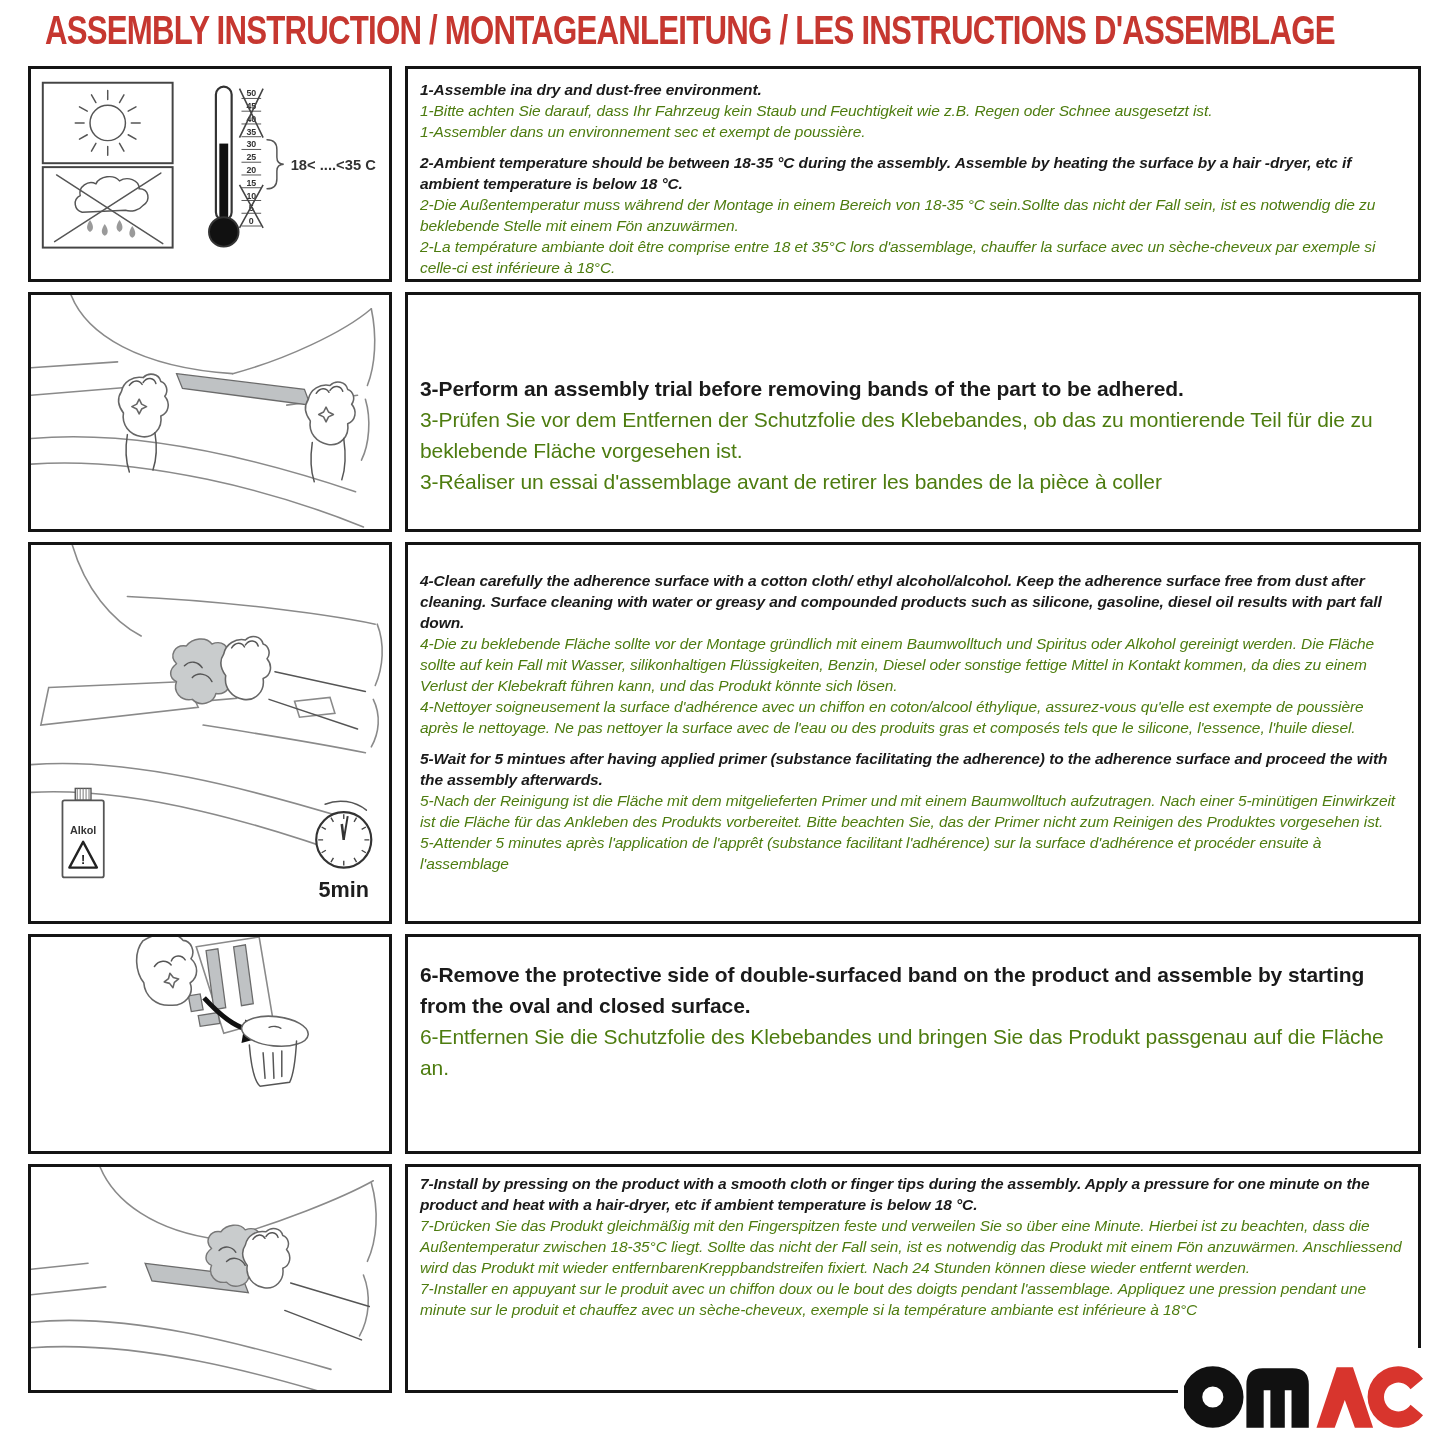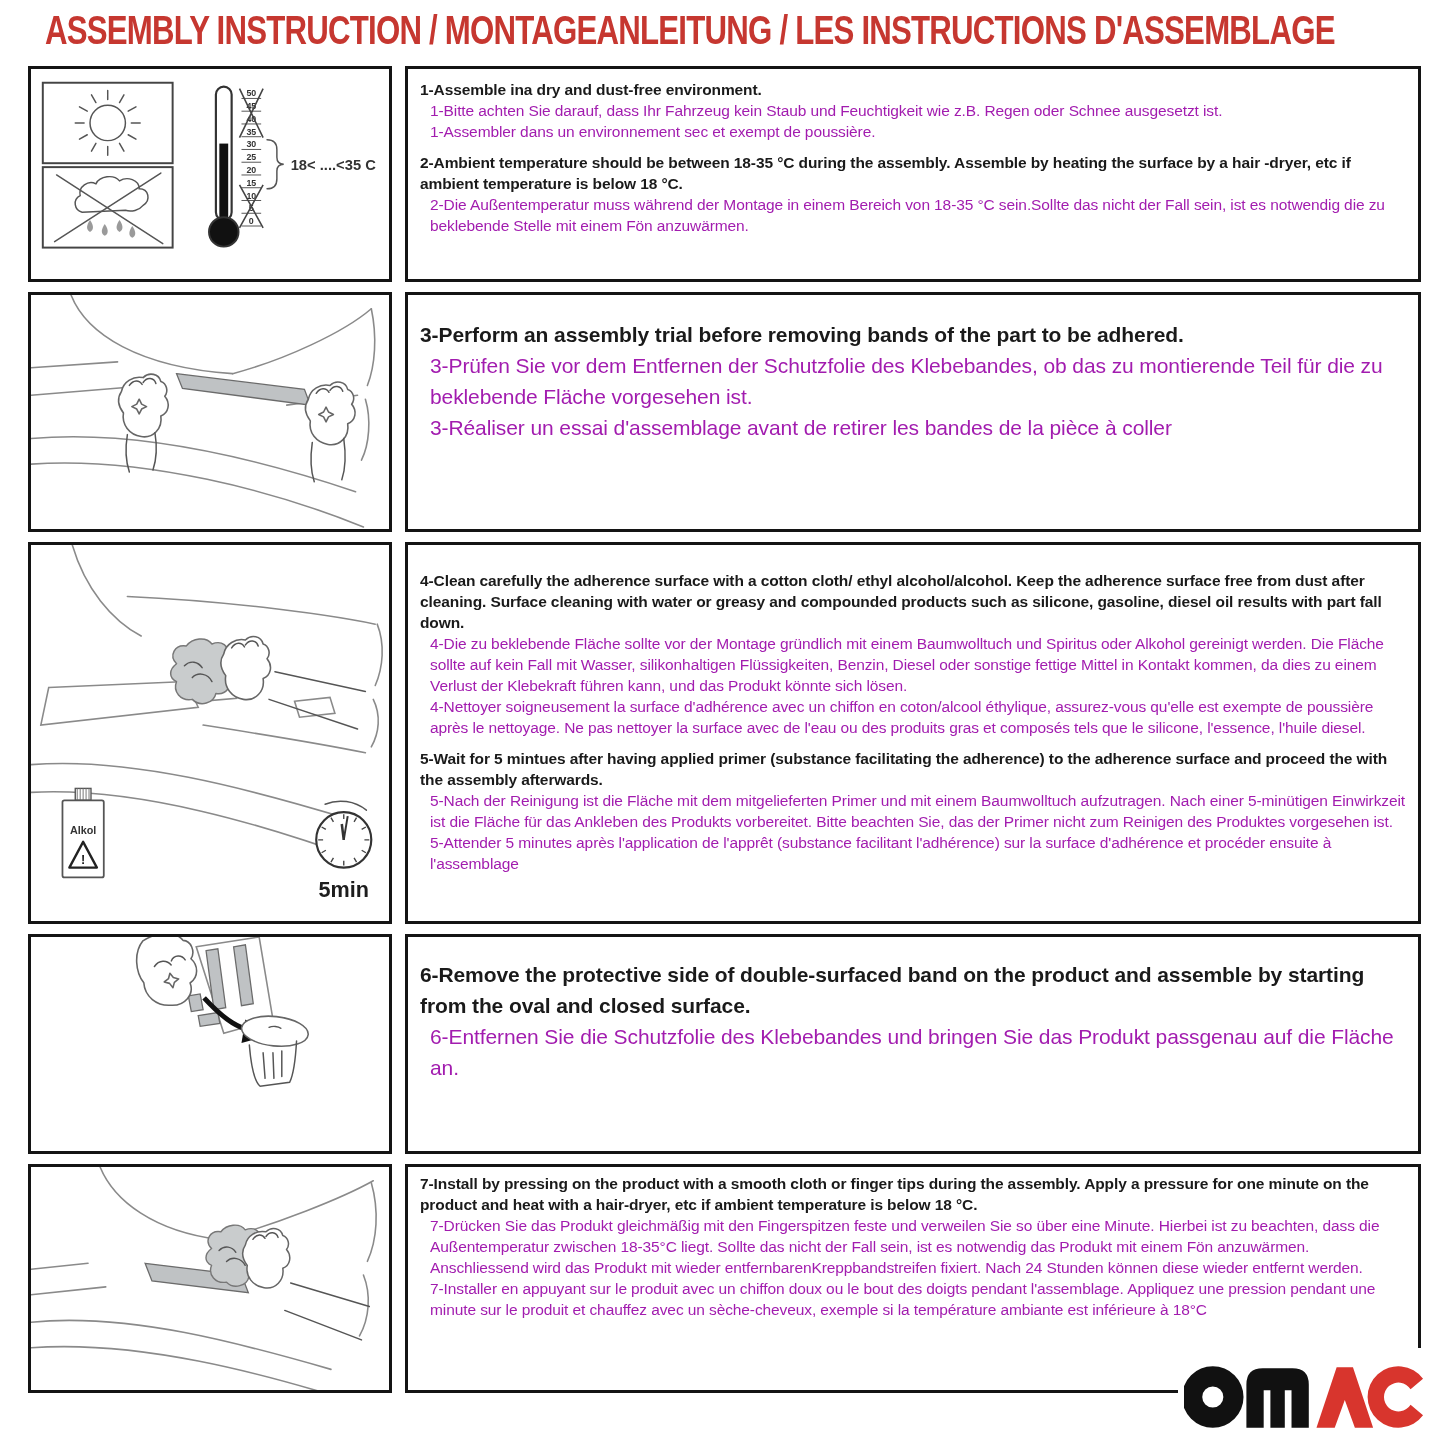--- a/index.html
+++ b/index.html
@@ -8,27 +8,27 @@
   .title{position:absolute;left:45px;top:8px;white-space:nowrap;
          font-size:40px;font-weight:bold;letter-spacing:-1px;color:#C63730;
          transform:scaleX(0.78);transform-origin:left top;}
   .row{position:absolute;left:0;width:1445px;}
   .r1{top:66px;height:216px}.r2{top:292px;height:240px}.r3{top:542px;height:382px}
   .r4{top:934px;height:220px}.r5{top:1164px;height:229px}
   .illus{position:absolute;left:28px;top:0;width:364px;height:100%;
          border:3px solid #141414;box-sizing:border-box;background:#fff;}
   .textbox{position:absolute;left:405px;top:0;width:1016px;height:100%;
            border:3px solid #141414;box-sizing:border-box;background:#fff;overflow:hidden;}
-  .t1{padding:10px 12px 0}.t2{padding:24px 12px 0}.t3{padding:25px 12px 0}
+  .t1{padding:10px 12px 0}.t2{padding:78px 12px 0}.t3{padding:25px 12px 0}
   .t4{padding:22px 12px 0}.t5{padding:6px 12px 8px}
   p{margin:0;}
-  .s{font-size:15.5px;line-height:21px;letter-spacing:-0.1px;}
+  .s{font-size:15.5px;line-height:21px;letter-spacing:-0.1px;font-style:italic;}
   .L{font-size:21px;line-height:31px;letter-spacing:-0.1px;}
   .b{font-weight:bold;color:#1a1a1a;}
-  .r{color:#a21caf;margin-left:10px;}
+  .r{color:#4d7c0f;}
   .gap{height:10px;}
   svg{display:block;}
   svg text{font-family:"Liberation Sans",sans-serif;}
   .car{stroke:#8a8a8a;stroke-width:1.6;fill:none;stroke-linecap:round;}
   .ink{stroke:#555;stroke-width:1.5;fill:none;stroke-linecap:round;}
   .hand{fill:#fff;stroke:#666;stroke-width:1.6;stroke-linejoin:round;}
   .cloth{fill:#c9cccd;stroke:#777;stroke-width:1.5;stroke-linejoin:round;}
   .strip{fill:#bfc2c4;stroke:#6b6b6b;stroke-width:1.3;}
   .logo-patch{position:absolute;left:1178px;top:1348px;width:252px;height:97px;
               background:#fff;display:flex;align-items:center;justify-content:center;}
@@ -92,20 +92,21 @@
         </g>
       </svg>
     </div>
     <div class="textbox t1 s">
       <p class="b">1-Assemble ina dry and dust-free environment.</p>
       <p class="r">1-Bitte achten Sie darauf, dass Ihr Fahrzeug kein Staub und Feuchtigkeit wie z.B. Regen oder Schnee ausgesetzt ist.</p>
       <p class="r">1-Assembler dans un environnement sec et exempt de poussière.</p>
       <div class="gap"></div>
       <p class="b">2-Ambient temperature should be between 18-35 °C  during the assembly. Assemble by heating the surface by a hair -dryer, etc if ambient temperature is below 18 °C.</p>
       <p class="r">2-Die Außentemperatur muss während der Montage in einem Bereich von 18-35 °C  sein.Sollte das nicht der Fall sein, ist es notwendig die zu beklebende Stelle mit einem Fön anzuwärmen.</p>
+      <p class="r">2-La température ambiante doit être comprise entre 18 et 35°C lors d'assemblage, chauffer la surface avec un sèche-cheveux par exemple si celle-ci est inférieure à 18°C.</p>
     </div>
   </section>
 
   <section class="row r2">
     <div class="illus">
       <svg width="358" height="234" viewBox="0 0 364 238" preserveAspectRatio="none">
         <g class="car">
           <path d="M38,-8 C52,42 115,74 205,80"></path>
           <path d="M205,80 C258,66 318,38 346,14"></path>
           <path d="M346,14 C352,42 350,72 342,92"></path>

